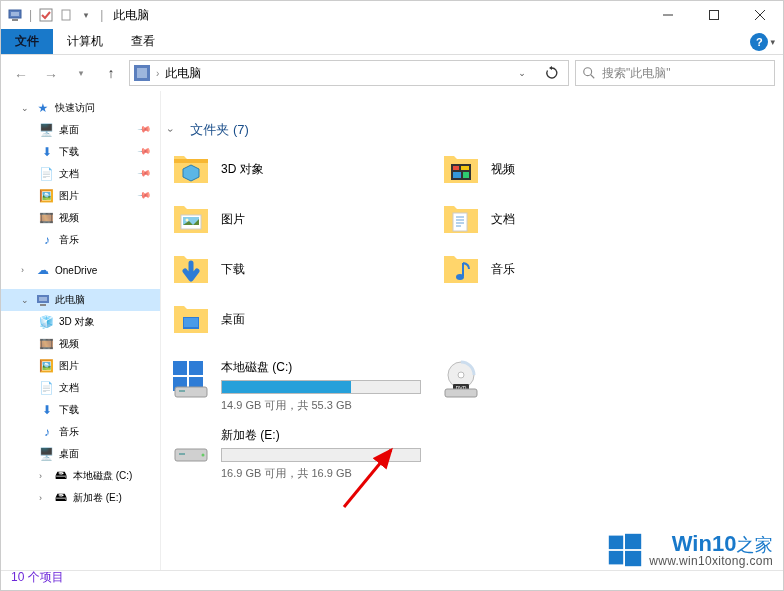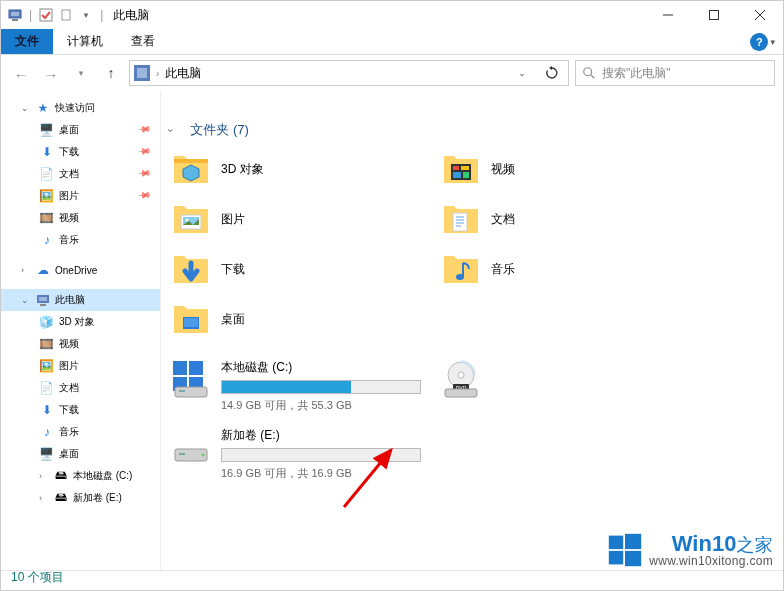--- a/index.html
+++ b/index.html
@@ -58,21 +58,21 @@
 .drives-grid { display: grid; grid-template-columns: 260px 260px; gap: 10px; }
 .drive-item { display: flex; gap: 10px; padding: 2px; }
 .drive-icon { width: 40px; height: 40px; display: flex; align-items: center; justify-content: center; }
 .drive-body { flex: 1; display: flex; flex-direction: column; gap: 4px; }
 .drive-name { font-size: 12px; }
 .drive-bar { width: 200px; height: 14px; border: 1px solid #bbb; background: #eee; position: relative; }
 .drive-bar-fill { height: 100%; background: #26a0da; }
 .drive-info { font-size: 11px; color: #666; }
 
 
-.statusbar { height: 14px; border-top: 1px solid #e5e5e5; display: flex; align-items: center; padding: 0 10px; font-size: 12px; color: #0f766e; }
+.statusbar { height: 14px; border-top: 1px solid #e5e5e5; display: flex; align-items: center; padding: 0 10px; font-size: 12px; color: #6d28d9; }
 
 
 .ic-blue { color: #2e7cd6; }
 .ic-gray { color: #666; }
 
 
 .watermark { position: absolute; right: 10px; bottom: 22px; display: flex; align-items: center; gap: 6px; color: #1979ca; font-family: Arial, sans-serif; }
 .watermark .wlogo { width: 36px; height: 36px; }
 .watermark .wtxt { display: flex; flex-direction: column; line-height: 1; align-items: flex-end; }
 .watermark .wtxt b { font-size: 22px; }

